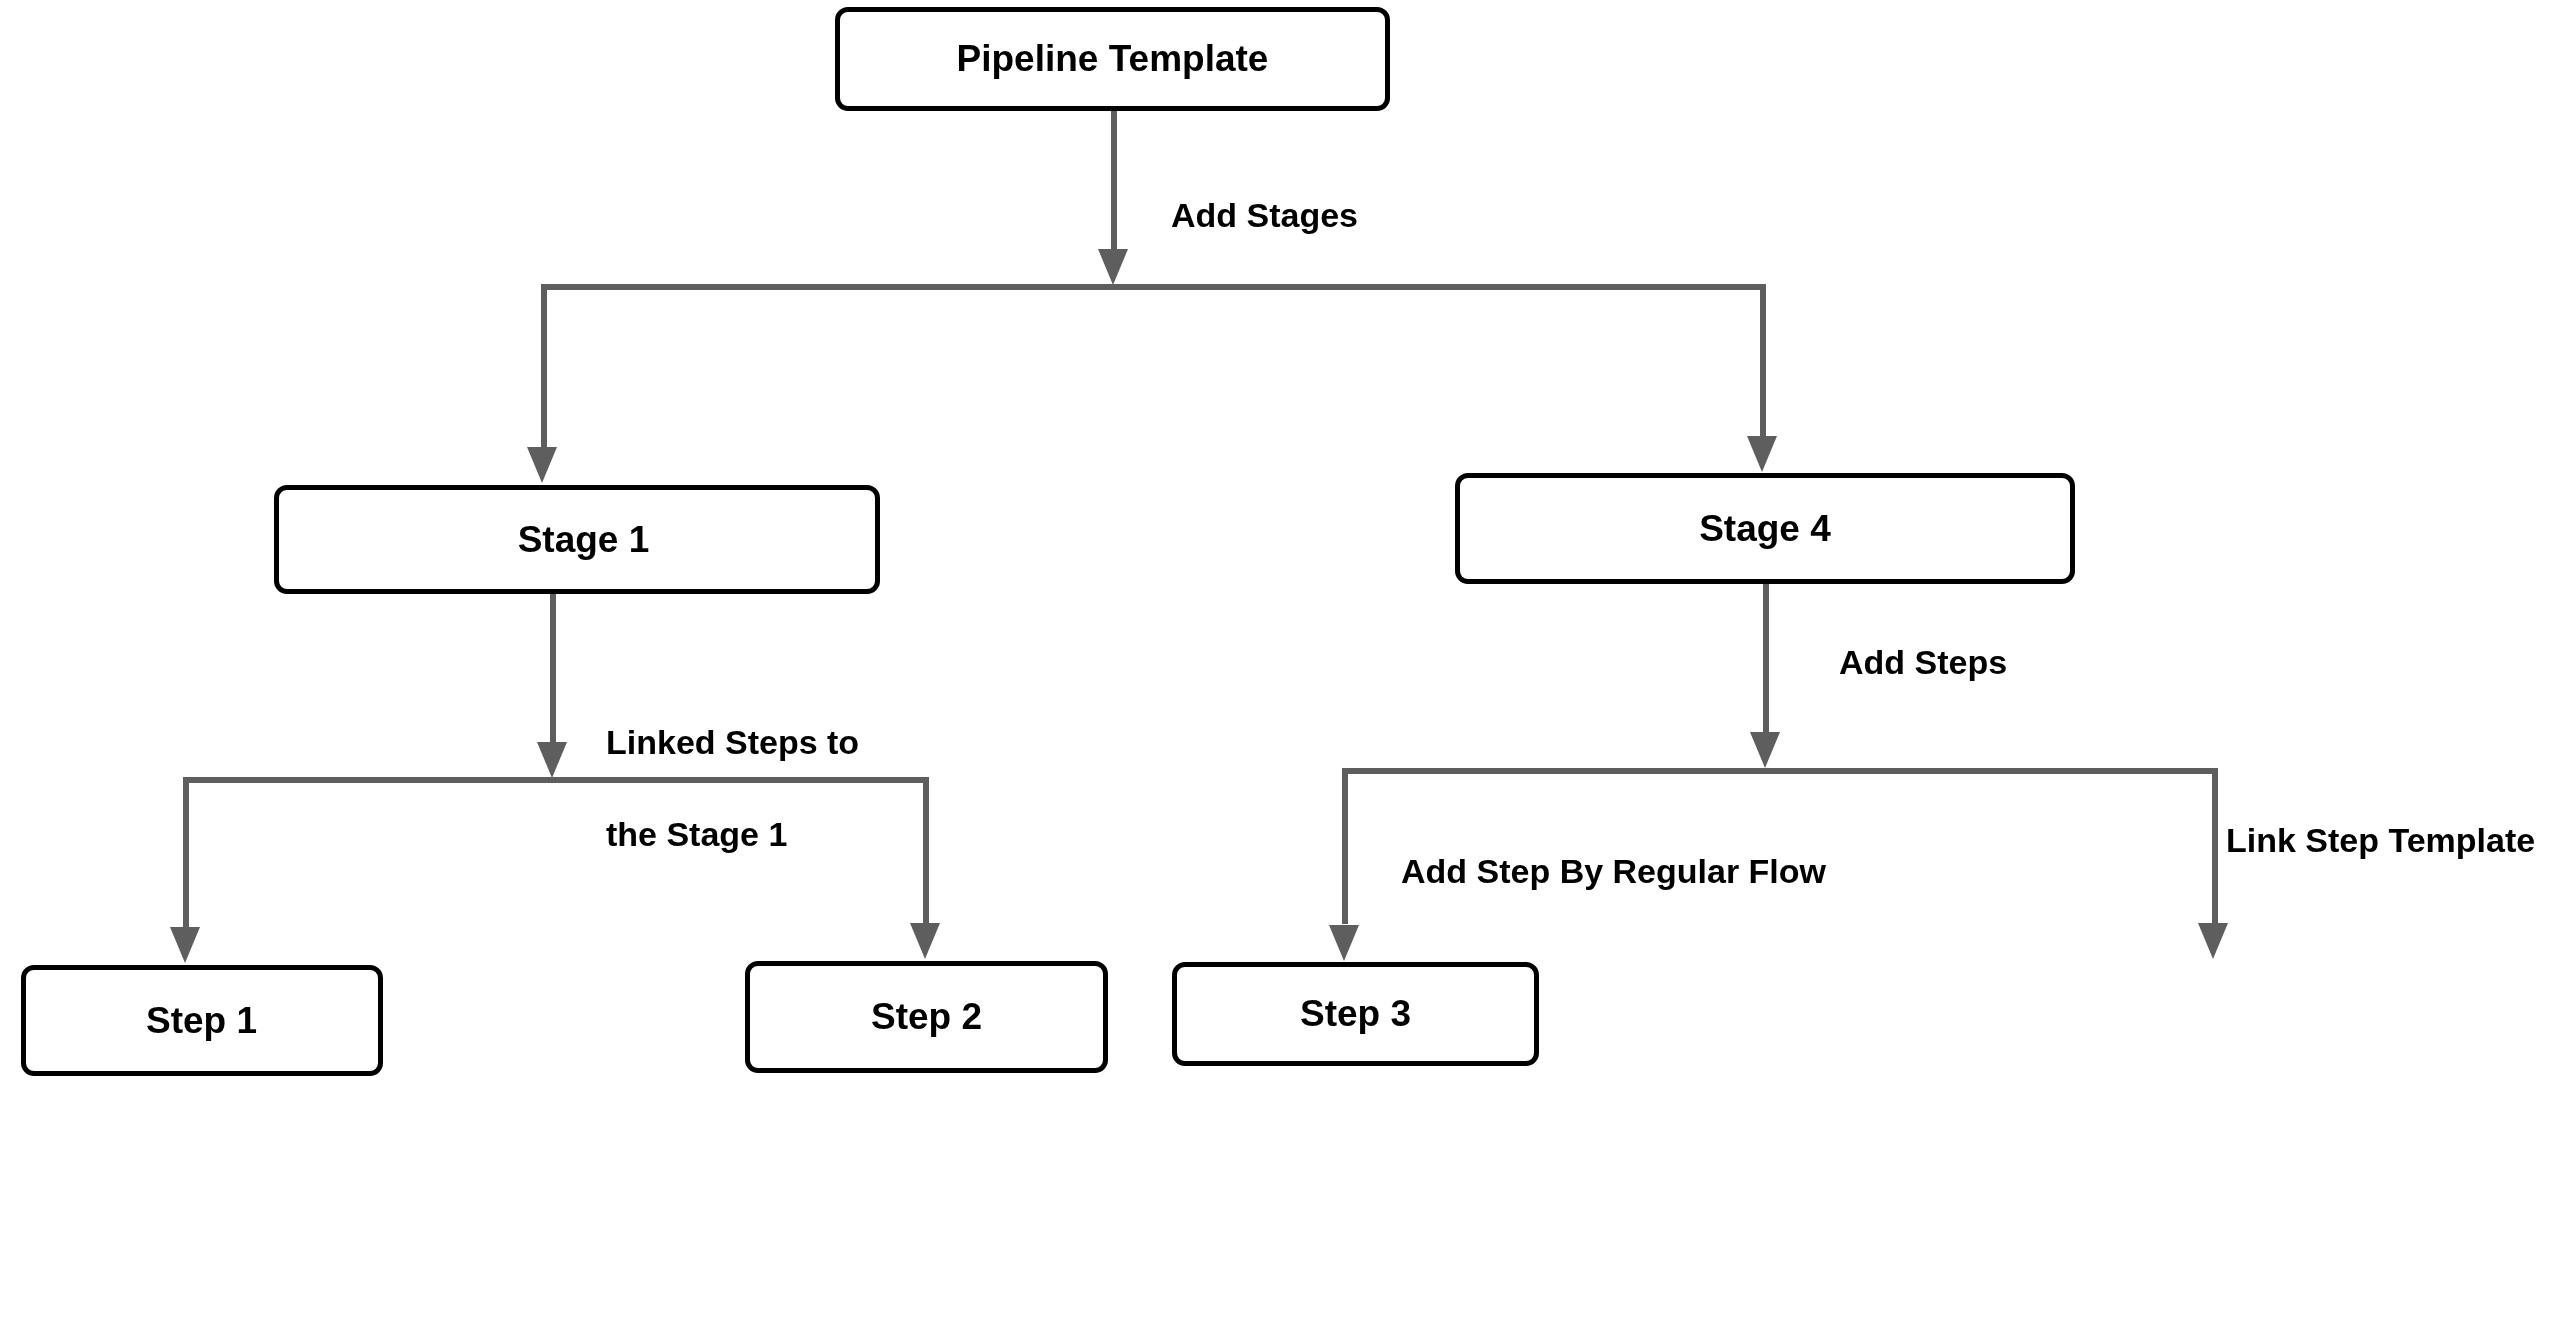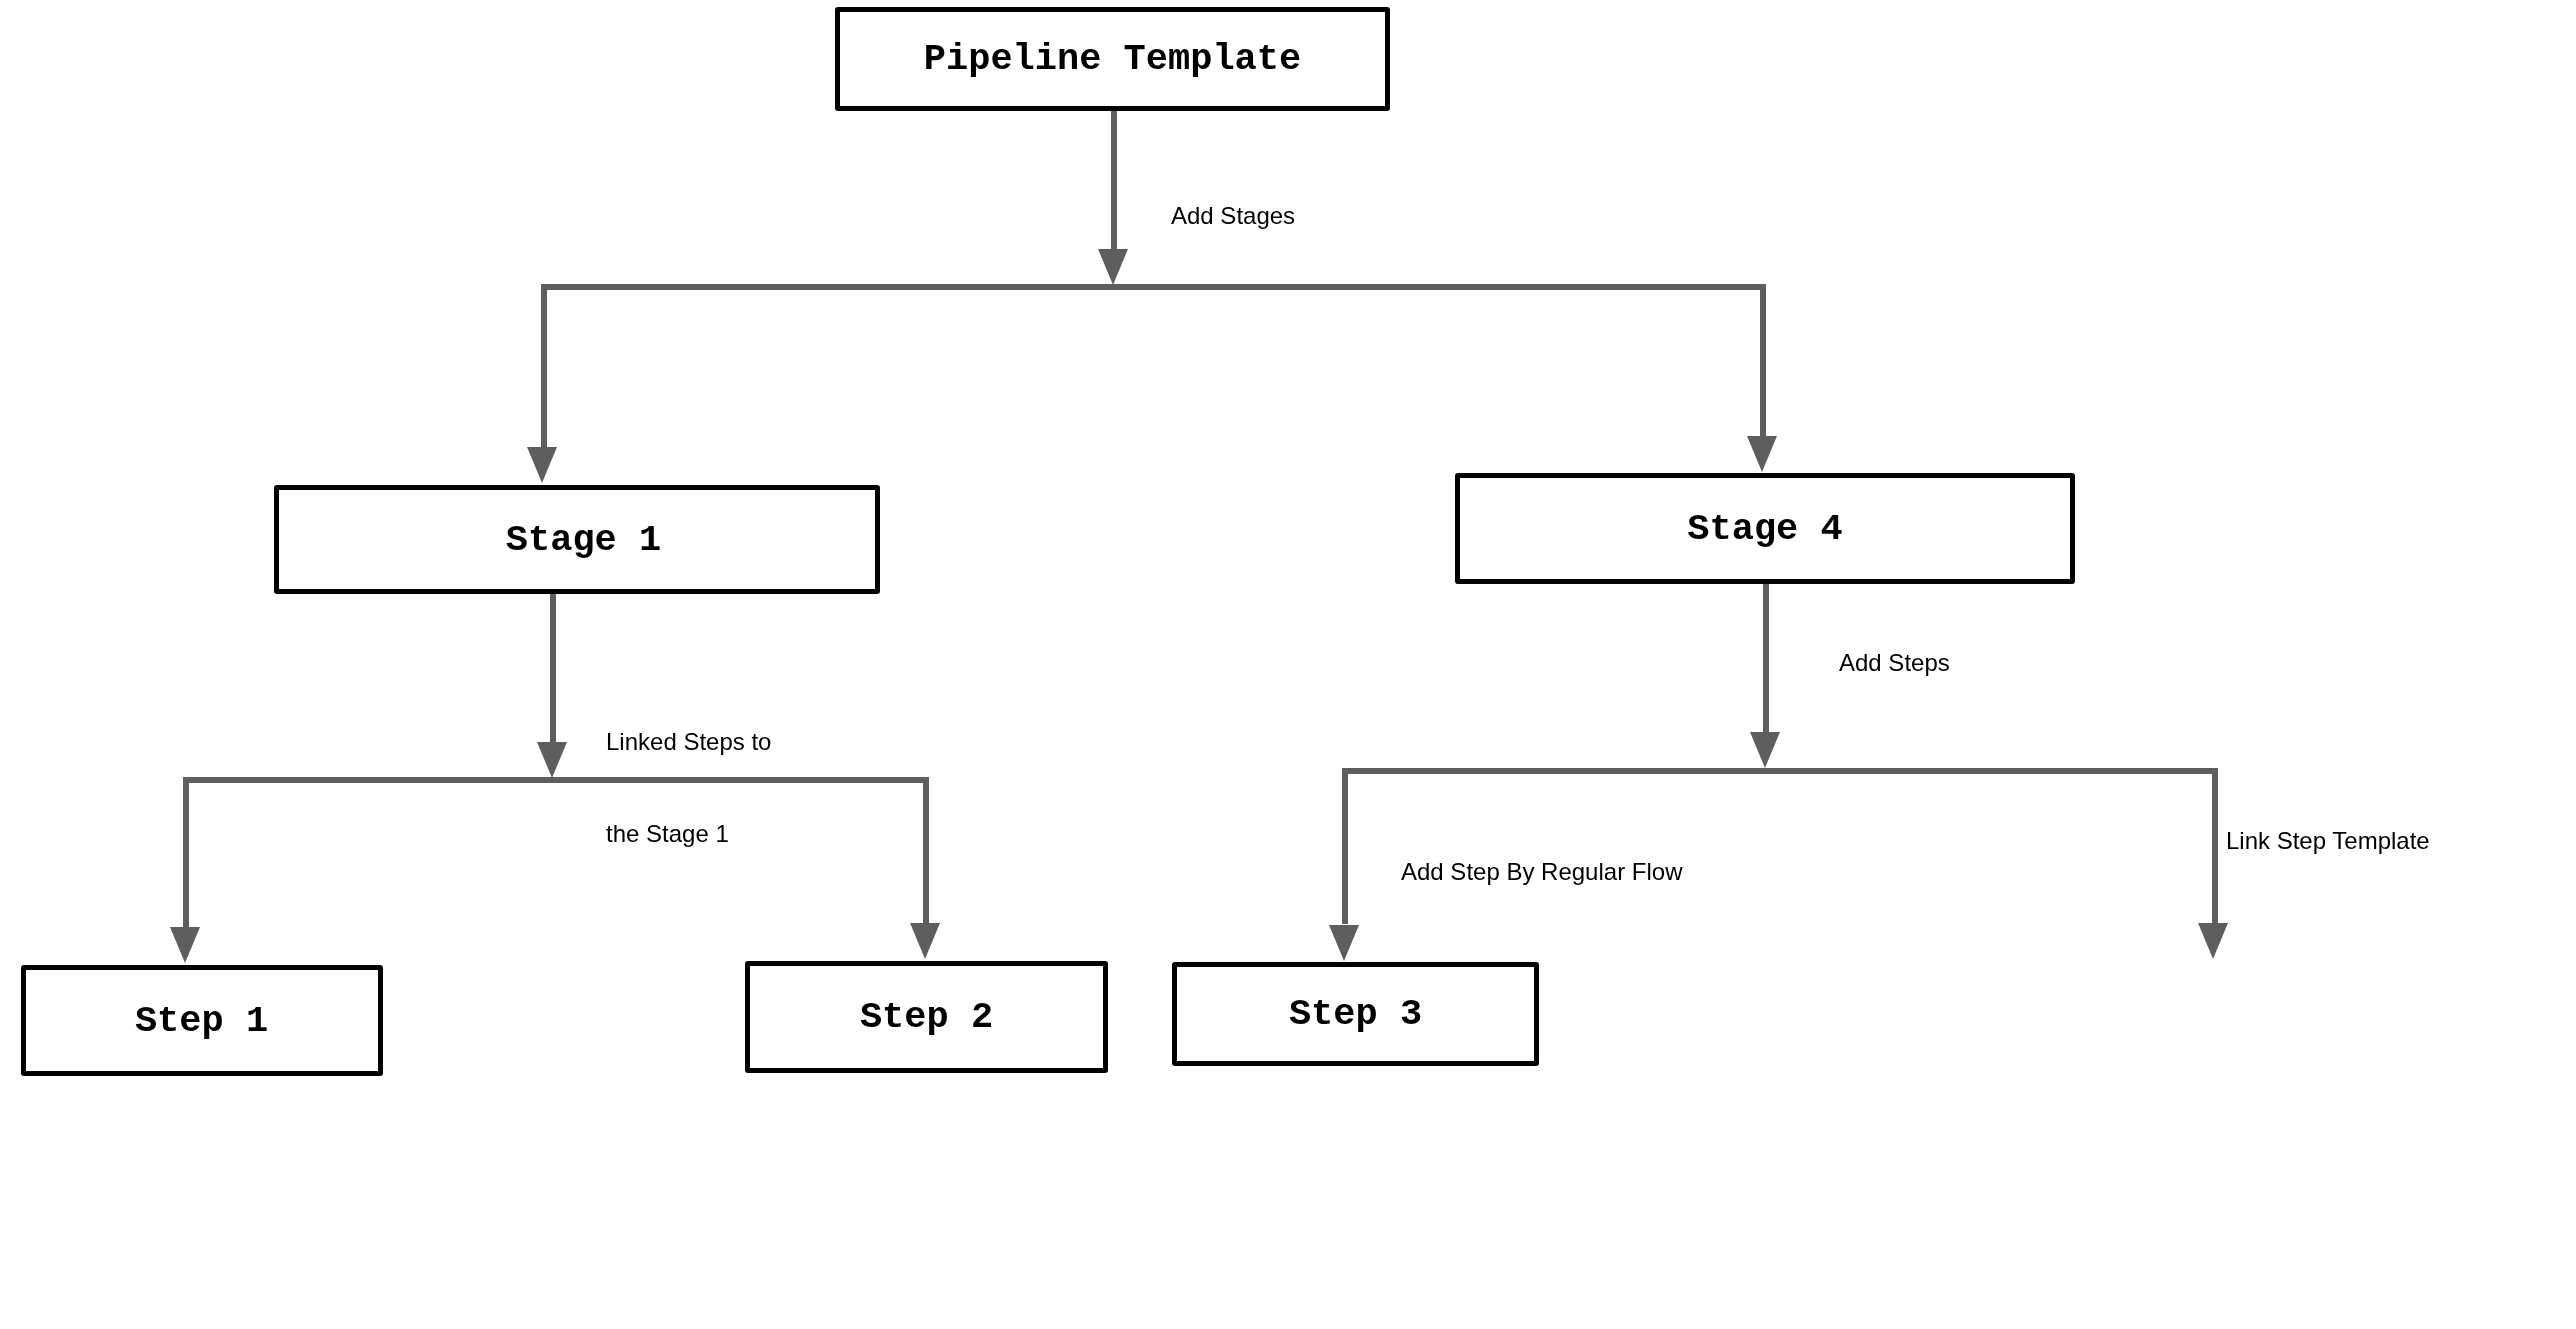--- a/index.html
+++ b/index.html
@@ -16,26 +16,25 @@
     overflow:hidden;
     font-family:"Liberation Sans", sans-serif;
   }
   .canvas{position:relative;width:2576px;height:1329px;background:var(--bg);}
 
   
   .node{
     position:absolute;
     background:var(--node-fill);
     border:5.7px solid var(--node-border);
-    border-radius:3px;
+    border-radius:13px;
     display:flex;align-items:center;justify-content:center;
     color:var(--text);
     font-size:37px;font-weight:bold;
     white-space:nowrap;
-    font-family:Liberation Mono, monospace;
   }
   .n-pipeline{left:835px;top:6.6px;width:555px;height:104px;}
   .n-stage1{left:274px;top:485px;width:606px;height:109px;padding-left:13px;}
   .n-stage2{left:1455px;top:473px;width:620px;height:111px;}
   .n-step1{left:20.5px;top:965px;width:362px;height:111px;}
   .n-step2{left:745px;top:961px;width:363px;height:112px;}
   .n-step3{left:1152px;top:962px;width:367px;height:104px;margin-left:20px;}
   .n-steptpl{left:2048px;top:961px;width:365px;height:111px;}
 
   
@@ -70,21 +69,21 @@
   .a-step1{left:170px;top:927px;}
   .a-step2{left:910px;top:923px;}
   .a-split3{left:1750px;top:732px;}
   .a-step3{left:1329px;top:925px;}
   .a-steptpl{left:2198px;top:923px;}
 
   
   .edge-label{
     position:absolute;
     color:var(--text);
-    font-size:24px;font-weight:normal;
+    font-size:34px;font-weight:bold;
     line-height:43px;
     white-space:nowrap;
   }
   .l-add-stages{left:1171px;top:194px;}
   .l-link-stage-template{left:590px;top:378px;}
   .l-add-stage-regular{left:1787px;top:364px;}
   .l-linked-steps{left:606px;top:673px;line-height:46px;white-space:pre-line;}
   .l-add-steps{left:1839px;top:641px;}
   .l-add-step-regular{left:1401px;top:850px;}
   .l-link-step-template{left:2226px;top:819px;}

